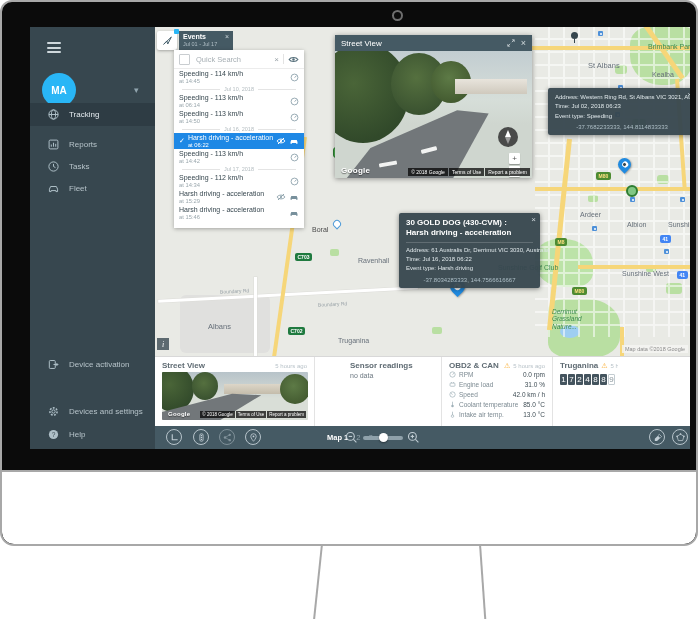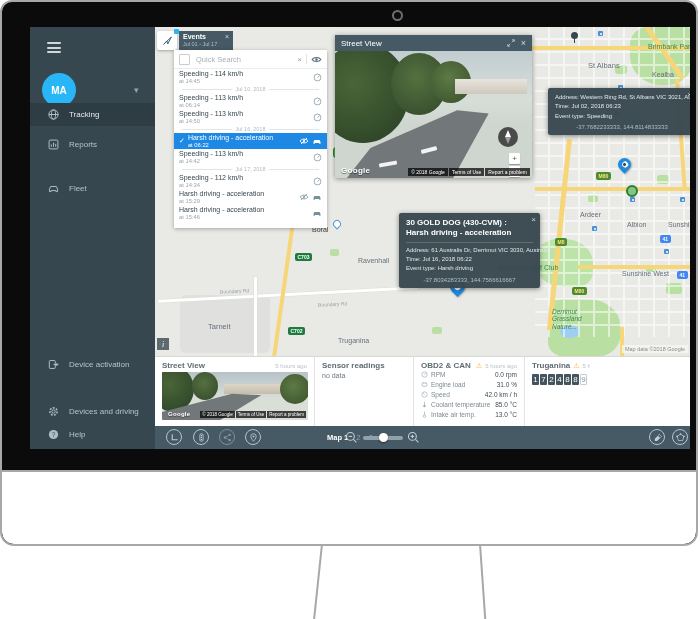--- a/index.html
+++ b/index.html
@@ -40,21 +40,21 @@
   .nav-item svg{margin-left:18px;flex:none;color:#aebfc7;}
   .nav-item .nlab{margin-left:10px;font-size:8px;color:#b6c3c9;}
   .nav-item.active{background:#2e3c44;}
   .nav-item.active .nlab{color:#e3eaee;}
   
   .nav-btn{position:absolute;left:127px;top:4px;width:20px;height:19px;background:#fff;border-radius:2px;z-index:5;display:flex;align-items:center;justify-content:center;box-shadow:0 1px 3px rgba(0,0,0,.3);}
   .nav-btn .bluedot{position:absolute;right:-2px;top:-2px;width:5px;height:5px;background:#29b6f6;border-radius:1px;}
   .events-tab{position:absolute;left:149px;top:4px;width:54px;height:19px;background:#455a64;color:#fff;z-index:5;box-sizing:border-box;padding:2px 4px;}
   .events-tab .trow{display:flex;justify-content:space-between;align-items:center;font-size:7px;font-weight:bold;}
   .events-tab .tdate{font-size:5.5px;color:#b0bec5;margin-top:1px;}
-  .events-panel{position:absolute;left:144px;top:23px;width:153px;height:178px;background:#fff;z-index:5;box-shadow:0 1px 4px rgba(0,0,0,.3);overflow:hidden;}
+  .events-panel{position:absolute;left:144px;top:23px;width:130px;height:178px;background:#fff;z-index:5;box-shadow:0 1px 4px rgba(0,0,0,.3);overflow:hidden;}
   .srch{height:18px;display:flex;align-items:center;border-bottom:1px solid #ececec;padding:0 5px;gap:4px;}
   .srch .cb{width:9px;height:9px;border:1px solid #c9cdd0;border-radius:1px;flex:none;}
   .srch input{flex:1;border:none;outline:none;font-size:7.5px;color:#555;min-width:0;background:transparent;font-family:"Liberation Sans",sans-serif;}
   .srch input::placeholder{color:#a8b0b5;}
   .srch .clr{color:#9aa3a8;font-size:8px;}
   .srch .sep{width:1px;height:10px;background:#e3e3e3;}
   .erow{height:16px;display:flex;align-items:center;padding:0 5px;gap:3px;}
   .erow .etxt{flex:1;min-width:0;}
   .erow .etit{font-size:7px;color:#37474f;line-height:1.15;white-space:nowrap;}
   .erow .etim{font-size:5.8px;color:#9aa7ad;line-height:1.1;}
@@ -164,21 +164,21 @@
 
         <div class="mlabel" style="left:558px;top:34px;font-size:7.5px;">St Albans</div>
         <div class="mlabel plabel" style="left:618px;top:16px;">Brimbank Park</div>
         <div class="mlabel" style="left:622px;top:44px;">Kealba</div>
         <div class="mlabel" style="left:550px;top:184px;">Ardeer</div>
         <div class="mlabel" style="left:597px;top:194px;">Albion</div>
         <div class="mlabel" style="left:638px;top:194px;">Sunshine</div>
         <div class="mlabel" style="left:592px;top:243px;">Sunshine West</div>
         <div class="mlabel plabel" style="left:468px;top:237px;z-index:1;">Sunshine Golf Club</div>
         <div class="mlabel plabel" style="left:522px;top:281px;width:44px;white-space:normal;font-size:6.5px;line-height:1.15;font-style:italic;">Derrimut Grassland Nature...</div>
-        <div class="mlabel" style="left:178px;top:295px;font-size:7.5px;">Tarneit</div>
+        <div class="mlabel" style="left:178px;top:295px;font-size:7.5px;">Albans</div>
         <div class="mlabel" style="left:308px;top:310px;">Truganina</div>
         <div class="mlabel" style="left:328px;top:230px;">Ravenhall</div>
         <div class="mlabel" style="left:282px;top:199px;color:#4a4a4a;">Boral</div>
         <div class="mlabel" style="left:190px;top:261px;font-size:5px;color:#9aa3a8;transform:rotate(-3deg);">Boundary Rd</div>
         <div class="mlabel" style="left:288px;top:274px;font-size:5px;color:#9aa3a8;transform:rotate(-3deg);">Boundary Rd</div>
 
         <div class="shield sh-green" style="left:265px;top:226px;">C703</div>
         <div class="shield sh-green" style="left:258px;top:300px;">C702</div>
         <div class="shield sh-m" style="left:566px;top:145px;">M80</div>
         <div class="shield sh-m" style="left:525px;top:211px;">M8</div>
@@ -401,40 +401,47 @@
         </div>
         <div class="nav-item" style="top:106px;">
           <svg width="11" height="11" viewBox="0 0 10 10">
               <rect x="1" y="1" width="8" height="8" rx="1" fill="none" stroke="currentColor" stroke-width=".9"></rect>
               <line x1="3" y1="7" x2="3" y2="5" stroke="currentColor" stroke-width=".9"></line>
               <line x1="5" y1="7" x2="5" y2="3.4" stroke="currentColor" stroke-width=".9"></line>
               <line x1="7" y1="7" x2="7" y2="4.4" stroke="currentColor" stroke-width=".9"></line>
             </svg>
           <span class="nlab">Reports</span>
         </div>
+        <div class="nav-item" style="top:128px;">
+          <svg width="11" height="11" viewBox="0 0 10 10">
+              <circle cx="5" cy="5" r="4.2" fill="none" stroke="currentColor" stroke-width=".9"></circle>
+              <path d="M5,2.6 V5 L6.8,6" fill="none" stroke="currentColor" stroke-width=".9"></path>
+            </svg>
+          <span class="nlab">Tasks</span>
+        </div>
         <div class="nav-item" style="top:326px;">
           <svg width="11" height="11" viewBox="0 0 10 10">
               <rect x="1.2" y="1.4" width="5.4" height="7.2" rx=".8" fill="none" stroke="currentColor" stroke-width=".9"></rect>
               <path d="M5,5 h4 M7.6,3.6 L9,5 L7.6,6.4" fill="none" stroke="currentColor" stroke-width=".9"></path>
             </svg>
           <span class="nlab">Device activation</span>
         </div>
 
         <div class="nav-item" style="top:150px;">
           <svg width="11" height="11" viewBox="0 0 10 10">
               <path d="M1.3,5.6 L2.4,3.2 h5.2 L8.7,5.6 v2.2 h-1.5 v-.9 h-4.4 v.9 H1.3 Z" fill="none" stroke="currentColor" stroke-width=".9"></path>
             </svg>
           <span class="nlab">Fleet</span>
         </div>
         <div class="nav-item" style="top:373px;">
           <svg width="11" height="11" viewBox="0 0 10 10">
               <circle cx="5" cy="5" r="3.3" fill="none" stroke="currentColor" stroke-width="1.4" stroke-dasharray="1.7 1.2"></circle>
               <circle cx="5" cy="5" r="1.5" fill="none" stroke="currentColor" stroke-width=".9"></circle>
             </svg>
-          <span class="nlab">Devices and driving</span>
+          <span class="nlab">Devices and settings</span>
         </div>
         <div class="nav-item" style="top:396px;">
           <svg width="11" height="11" viewBox="0 0 10 10">
               <circle cx="5" cy="5" r="4.2" fill="currentColor"></circle>
               <text x="5" y="7.1" font-size="6" text-anchor="middle" fill="#37474f" font-family="Liberation Sans,sans-serif">?</text>
             </svg>
           <span class="nlab">Help</span>
         </div>
       </aside>
 
@@ -452,21 +459,21 @@
             <div class="svroad"></div>
             <div class="glogo">Google</div>
             <div class="svfoot">
               <span>© 2018 Google</span>
               <span>Terms of Use</span>
               <span>Report a problem</span>
             </div>
           </div>
         </div>
 
-        <div class="wg" style="width:99px;">
+        <div class="wg" style="width:99px;margin-left:28px;">
           <div class="whead">
               <span class="wtitle">Sensor readings</span>
             </div>
           <div style="font-size:7px;color:#6b7780;margin-top:2px;">no data</div>
         </div>
 
         <div class="wg" style="width:111px;">
           <div class="whead">
             <span class="wtitle">OBD2 &amp; CAN</span>
             <span class="warn">⚠</span>

